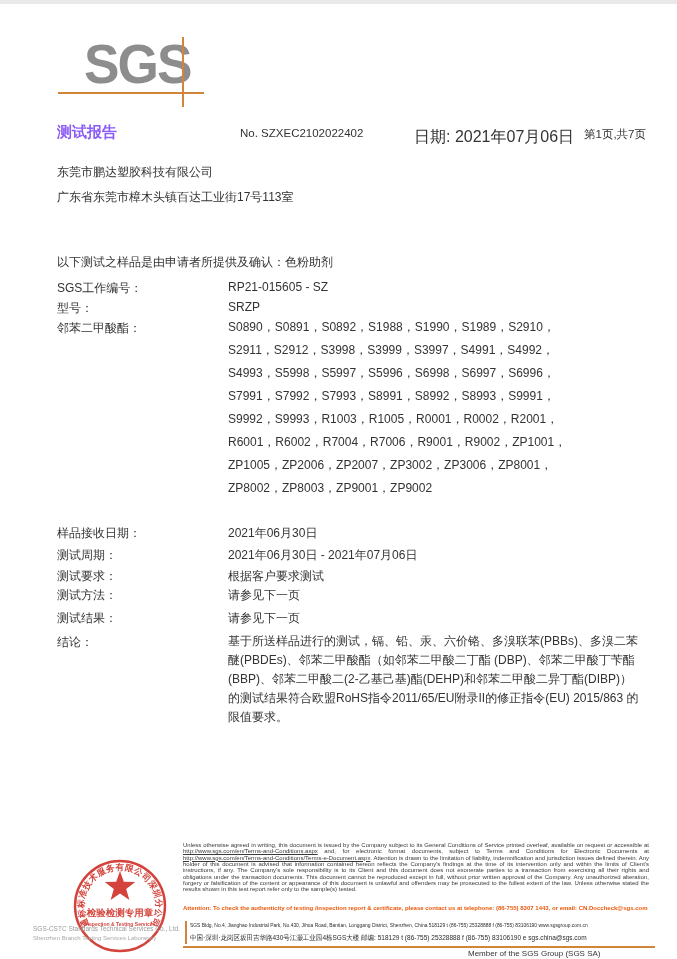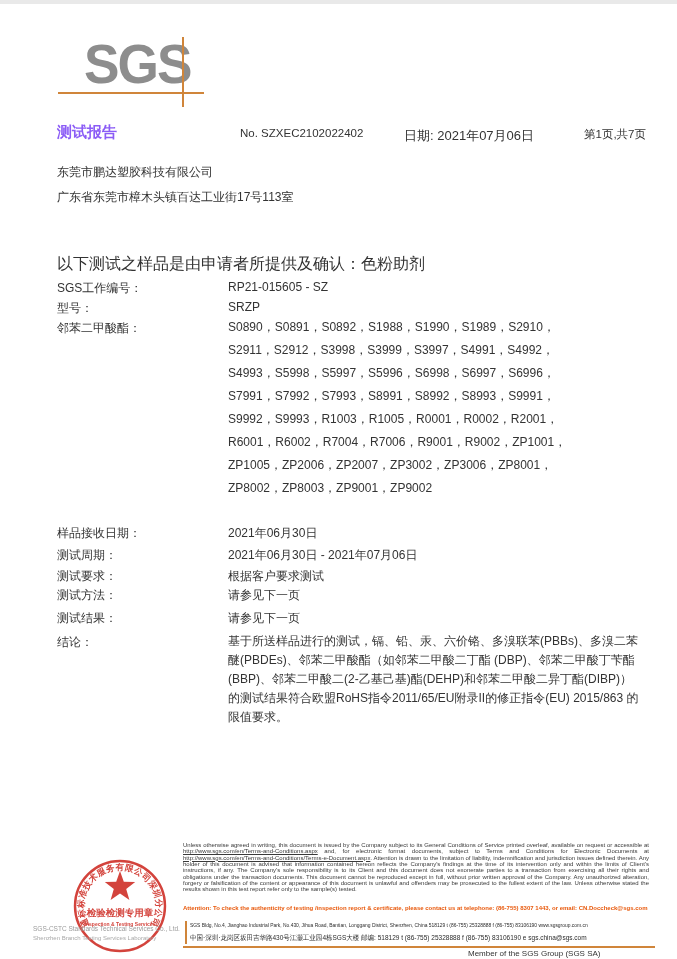--- a/index.html
+++ b/index.html
@@ -11,26 +11,26 @@
   
   .logo-text{
     position:absolute; left:84px; top:34px; font-size:56px; font-weight:700;
     color:#8d8d8d; letter-spacing:-2px; transform:scaleX(.95); transform-origin:left top;
     line-height:52px;
   }
   .logo-hline{position:absolute; left:58px; top:88px; width:146px; height:2px; background:#d0853a;}
   .logo-vline{position:absolute; left:182px; top:33px; width:2px; height:70px; background:#d0853a;}
   .report-title{position:absolute; left:57px; top:119px; font-size:15px; font-weight:700; color:#8b5cf6;}
   .hdr-no{position:absolute; left:205px; top:123px; font-size:11.5px;padding-left:35px;}
-  .hdr-date{position:absolute; left:404px; top:123px; font-size:13px;}
+  .hdr-date{position:absolute; left:414px; top:123px; font-size:16px;}
   .hdr-page{position:absolute; left:584px; top:123px; font-size:11.5px;}
   
   .applicant-name{position:absolute; left:57px; top:160px; font-size:12px;}
   .applicant-addr{position:absolute; left:57px; top:185px; font-size:12px;}
-  .statement{position:absolute; left:57px; top:250px; font-size:16px;}
+  .statement{position:absolute; left:57px; top:250px; font-size:12px;}
   .flabel{position:absolute; left:57px; font-size:12px;}
   .fvalue{position:absolute; left:228px; font-size:12px;}
   .ref-lines{position:absolute; left:228px; top:312px; font-size:12px; line-height:23px;}
   .conclusion-para{
     position:absolute; left:228px; top:628px; width:412px;
     font-size:12px; line-height:19px;
   }
   
   .disclaimer{
     position:absolute; left:183px; top:838px; width:466px;

